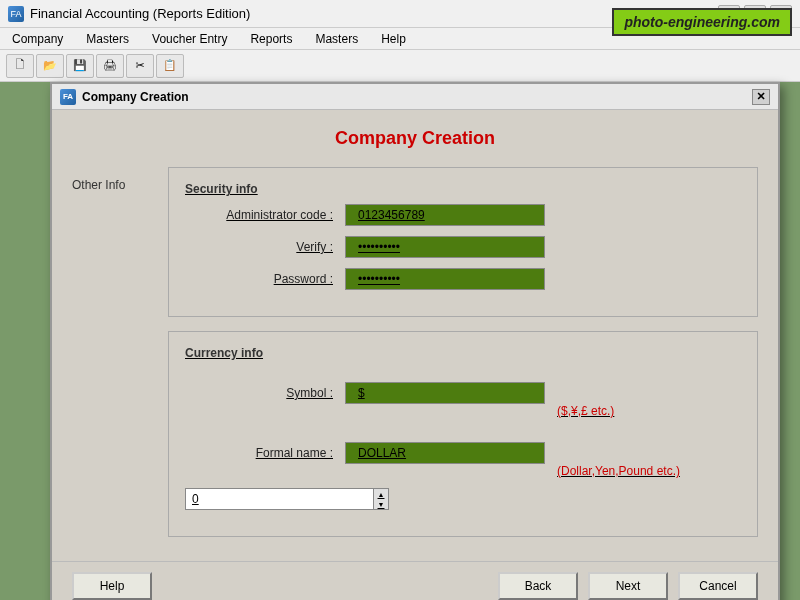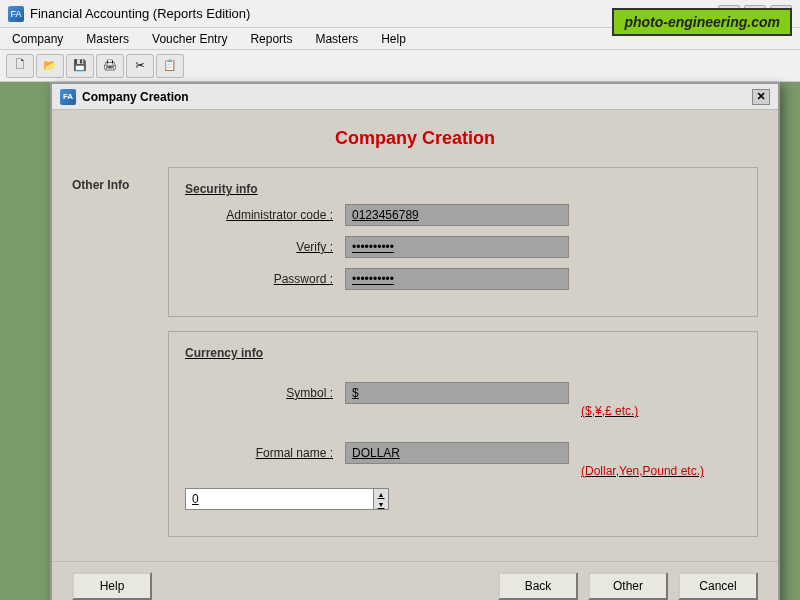--- a/index.html
+++ b/index.html
@@ -204,25 +204,25 @@
     }
     .form-label {
       text-align: right;
       width: 160px;
       padding-right: 12px;
       font-size: 12px;
       color: #222;
       flex-shrink: 0;
     }
     .form-input {
-      width: 224px;
+      width: 200px;
       height: 22px;
       border: 1px solid #888;
-      background: #a3a3a3;
-      padding: 2px 6px;
+      background: #4d7c0f;
+      padding: 2px 12px;
       font-size: 12px;
       font-family: inherit;
     }
     .form-hint {
       margin-left: 12px;
       font-size: 12px;
       color: #cc0000;
       margin-top: 36px;
     }
 
@@ -324,21 +324,21 @@
     </div>
     <div class="dialog-close">✕</div>
   </div>
 
   <div class="dialog-content">
     <div class="dialog-heading">Company Creation</div>
 
     <div style="display:flex; gap:16px;">
 
       <div style="width:80px; padding-top:10px;">
-        <span style="font-size:12px; font-weight:bold; color:#333;">Other Info</span>
+        <span style="font-size:12px; font-weight:normal; color:#333;">Other Info</span>
       </div>
 
       <div style="flex:1;text-decoration:underline;">
 
         <div class="section-box">
           <div class="section-label">Security info</div>
 
           <div class="form-row">
             <div class="form-label">Administrator code :</div>
             <input class="form-input" type="text" value="0123456789" style="">
@@ -383,16 +383,16 @@
         </div>
 
       </div>
     </div>
   </div>
 
   <div class="dialog-footer">
     <button class="footer-btn">Help</button>
     <div class="footer-spacer"></div>
     <button class="footer-btn">Back</button>
-    <button class="footer-btn">Other</button>
+    <button class="footer-btn">Next</button>
     <button class="footer-btn">Cancel</button>
   </div>
 </div>
 
 </body></html>

